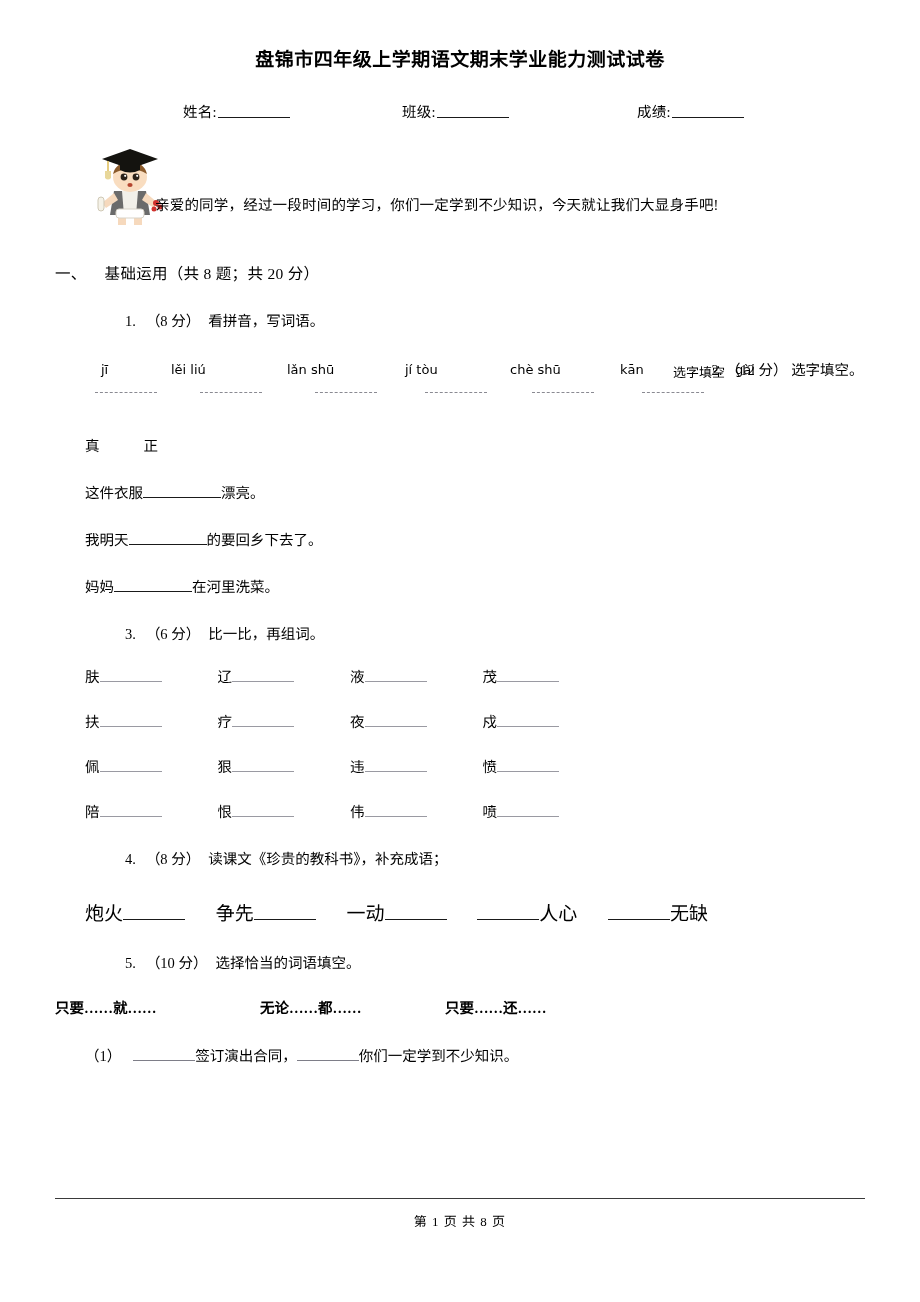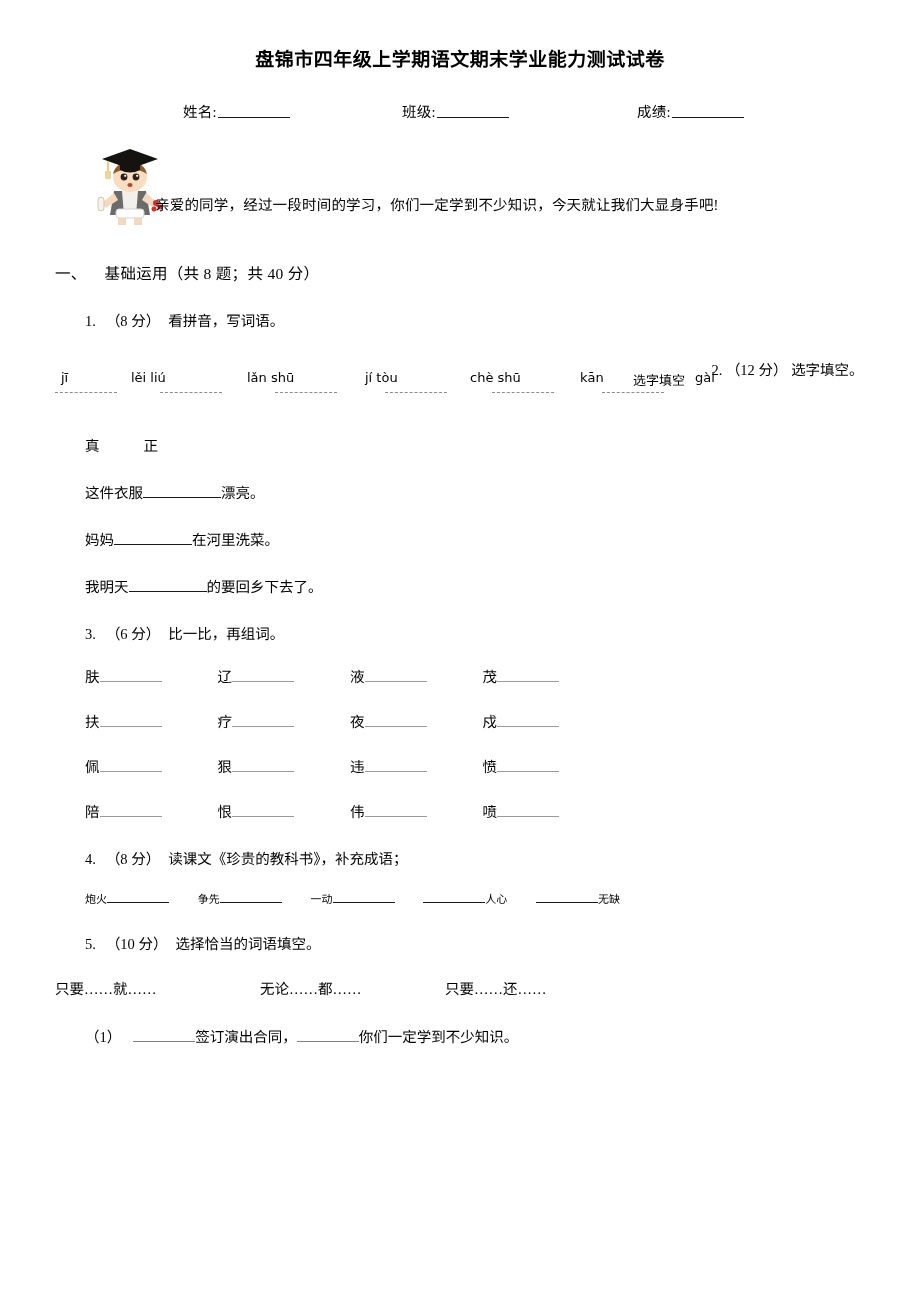--- a/index.html
+++ b/index.html
@@ -85,20 +85,21 @@
     font-size: 15.5px;
     letter-spacing: 0.3px;
   }
   .section-heading .sec-num { margin-right: 18px; }
 
   
   .question {
     margin-top: 26px;
     padding-left: 30px;
     font-size: 14.5px;
+    margin-left: 40px;
   }
   .q-head {
     white-space: nowrap;
   }
   .q-head .q-index { margin-right: 10px; }
   .q-head .q-score { margin-right: 8px; }
   .float-q2 {
     float: right;
     width: 155px;
     margin-top: 22px;
@@ -110,21 +111,21 @@
   .pinyin-row {
     margin-top: 24px;
     margin-left: -30px;
     font-family: "DejaVu Sans", sans-serif;
     font-size: 13px;
     position: relative;
     height: 20px;
   }
   .pinyin-row span {
     position: absolute;
-    top: 16px;
+    top: 8px;
     white-space: nowrap;
   }
   .blank-row {
     margin-left: -30px;
     margin-top: 18px;
     position: relative;
     height: 16px;
   }
   .blank-row i {
     position: absolute;
@@ -177,23 +178,23 @@
   }
   .char-cell .gl {
     display: inline-block;
     width: 62px;
     border-bottom: 1px solid #9a9aa2;
     height: 1em;
   }
 
   
   .idiom-row {
-    margin-top: 22px;
-    padding-left: 30px;
-    font-size: 11px;
+    margin-top: 30px;
+    padding-left: 30px;
+    font-size: 19px;
     white-space: nowrap;
   }
   .idiom-item { display: inline-block; }
   .idiom-item + .idiom-item { margin-left: 26px; }
   .idiom-item .il {
     display: inline-block;
     width: 62px;
     border-bottom: 1px solid #1a1a1a;
     height: 1em;
   }
@@ -203,20 +204,21 @@
     margin-top: 24px;
     padding-left: 30px;
     font-size: 14.5px;
     position: relative;
     height: 22px;
   }
   .option-row span {
     position: absolute;
     top: 0;
     white-space: nowrap;
+    font-weight: bold;
   }
   .sub-item {
     margin-top: 26px;
     padding-left: 30px;
     font-size: 14.5px;
   }
   .sub-item .si-label { margin-right: 12px; }
 
   
   .footer {
@@ -295,21 +297,21 @@
         <path d="M28 21 h20 v6 q-10 5 -20 0z" fill="#14130f"></path>
 
         <path d="M16 18 v11" stroke="#e0c060" stroke-width="1.6" fill="none"></path>
         <path d="M13 28 h6 v7 q-3 3 -6 0z" fill="#e8d79a"></path>
       </svg>
     </span>
     <div class="greeting-text">亲爱的同学，经过一段时间的学习，你们一定学到不少知识，今天就让我们大显身手吧!</div>
   </div>
 
   <div class="section-heading">
-    <span class="sec-num">一、</span><span>基础运用（共 8 题；共 40 分）</span>
+    <span class="sec-num">一、</span><span>基础运用（共 8 题；共 20 分）</span>
   </div>
 
   <div class="question clearfix">
     <div class="q-head">
       <span class="q-index">1.</span><span class="q-score">（8 分）</span><span>看拼音，写词语。</span>
     </div>
 
     <div class="float-q2">
       <span>2.</span>
       <span>（12 分）</span>
@@ -338,24 +340,24 @@
   </div>
 
   <div class="choice-chars">
     <span>真</span><span class="ch2">正</span>
   </div>
 
   <div class="sentence">
     <span>这件衣服</span><span class="u-blank"></span><span>漂亮。</span>
   </div>
   <div class="sentence">
+    <span>我明天</span><span class="u-blank"></span><span>的要回乡下去了。</span>
+  </div>
+  <div class="sentence">
     <span>妈妈</span><span class="u-blank"></span><span>在河里洗菜。</span>
-  </div>
-  <div class="sentence">
-    <span>我明天</span><span class="u-blank"></span><span>的要回乡下去了。</span>
   </div>
 
   <div class="question">
     <div class="q-head">
       <span class="q-index">3.</span><span class="q-score">（6 分）</span><span>比一比，再组词。</span>
     </div>
   </div>
 
   <div class="char-grid">
     <div class="char-grid-row">
@@ -407,14 +409,18 @@
   <div class="option-row">
     <span style="left:0px">只要……就……</span>
     <span style="left:205px">无论……都……</span>
     <span style="left:390px">只要……还……</span>
   </div>
 
   <div class="sub-item">
     <span class="si-label">（1）</span><span class="u-blank dash short"></span><span>签订演出合同，</span><span class="u-blank dash short"></span><span>你们一定学到不少知识。</span>
   </div>
 
+  <div class="footer">
+    <div class="footer-rule"></div>
+    <div class="footer-text">第 1 页 共 8 页</div>
+  </div>
 
 </div>
 
 </body></html>

